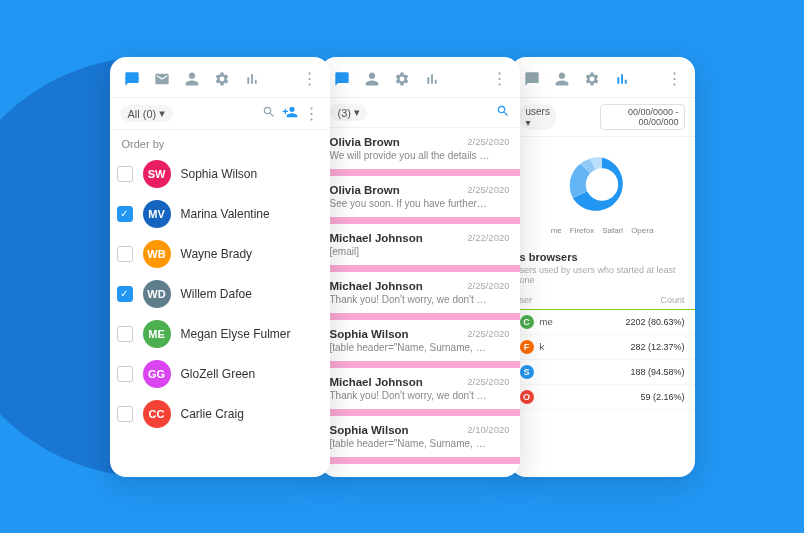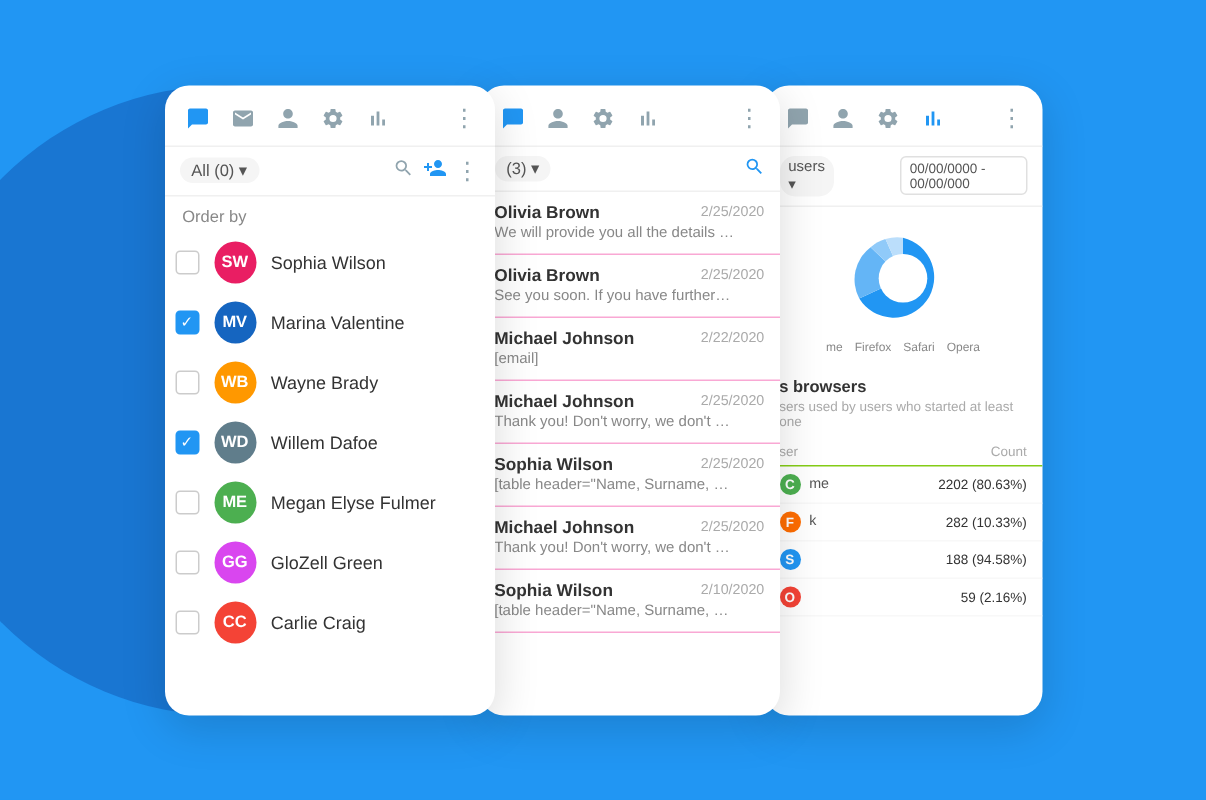--- a/index.html
+++ b/index.html
@@ -191,21 +191,21 @@
 
     .contact-name {
       font-size: 12px;
       color: #333;
       font-weight: 400;
     }
 
     
     .message-item {
       padding: 8px 10px;
-      border-bottom: 1px solid #f9a8d4;
+      border-bottom: 7px solid #f9a8d4;
       cursor: pointer;
     }
 
     .msg-header {
       display: flex;
       justify-content: space-between;
       align-items: center;
       margin-bottom: 2px;
     }
 
@@ -246,20 +246,21 @@
       padding: 2px 6px;
       cursor: pointer;
     }
 
     .date-range {
       font-size: 9px;
       color: #555;
       border: 1px solid #e0e0e0;
       border-radius: 4px;
       padding: 2px 5px;
+      text-align: right;
     }
 
     
     .pie-section {
       padding: 10px;
       display: flex;
       flex-direction: column;
       align-items: center;
     }
 
@@ -595,21 +596,21 @@
             <div class="browser-icon" style="background: rgb(76, 175, 80); color: white; font-weight: bold;">C</div>
             <span class="browser-name">me</span>
           </div>
           <span class="browser-count">2202 (80.63%)</span>
         </div>
         <div class="browser-row">
           <div class="browser-left">
             <div class="browser-icon" style="background: rgb(255, 109, 0); color: white; font-weight: bold;">F</div>
             <span class="browser-name">k</span>
           </div>
-          <span class="browser-count">282 (10.33%)</span>
+          <span class="browser-count">282 (12.37%)</span>
         </div>
         <div class="browser-row">
           <div class="browser-left">
             <div class="browser-icon" style="background: rgb(33, 150, 243); color: white; font-weight: bold;">S</div>
             <span class="browser-name"></span>
           </div>
           <span class="browser-count">188 (94.58%)</span>
         </div>
         <div class="browser-row">
           <div class="browser-left">

